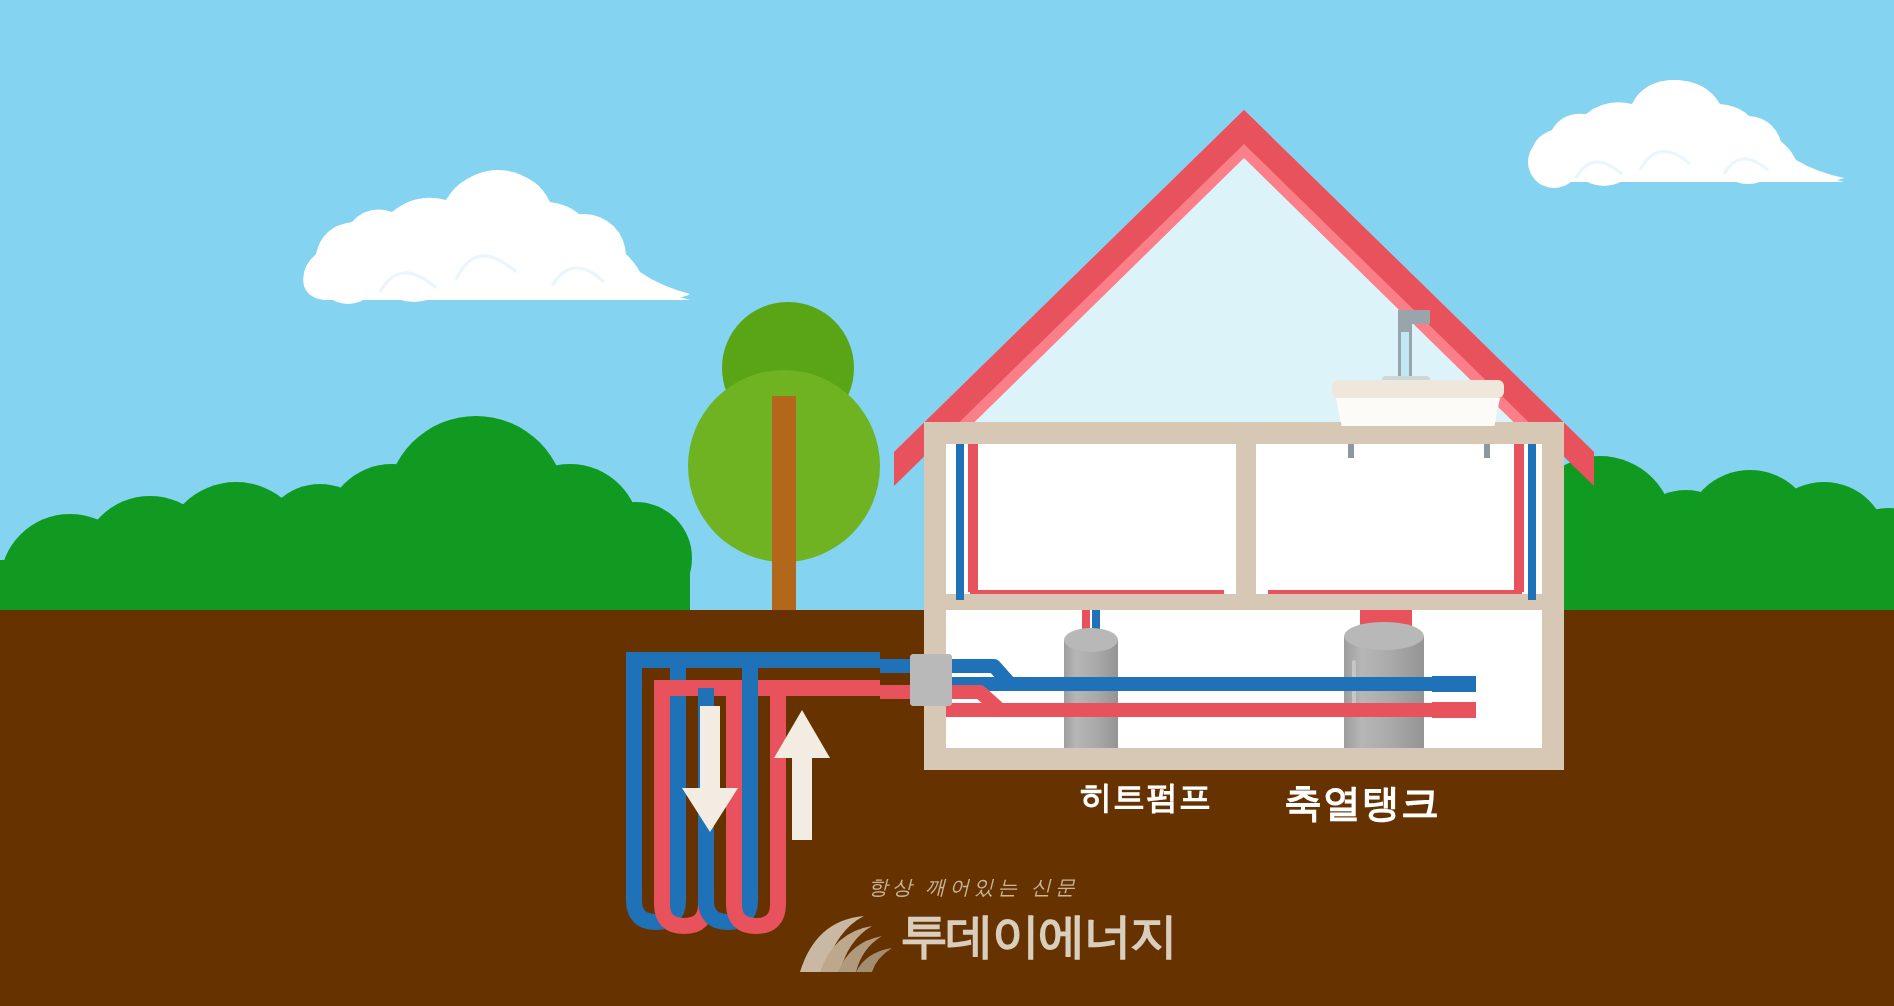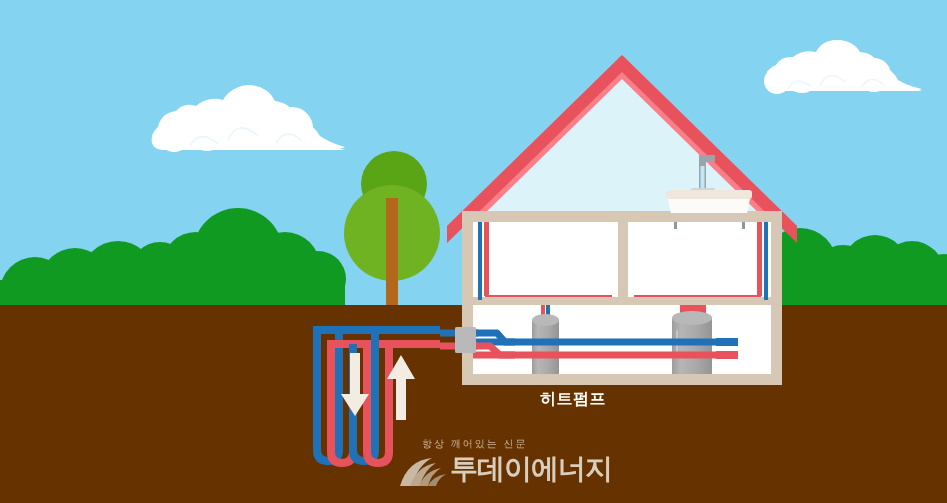--- a/index.html
+++ b/index.html
@@ -41,33 +41,34 @@
   }
   #watermark {
     position: absolute;
     left: 398px;
     top: 437px;
     width: 230px;
     height: 62px;
   }
   #wm-tagline {
     position: absolute;
-    left: 24px;
+    left: 36px;
     top: 0px;
     font-size: 10px;
     color: #c9b49c;
     letter-spacing: 2px;
     white-space: nowrap;
     font-weight: normal;
+    font-style: italic;
   }
   #wm-name {
     position: absolute;
     left: 52px;
     top: 12px;
-    font-size: 28px;
+    font-size: 24px;
     font-weight: bold;
     color: #d9cdbd;
     letter-spacing: -1px;
     white-space: nowrap;
     line-height: 40px;
   }
   #wm-mark {
     position: absolute;
     left: 0px;
     top: 18px;
@@ -258,20 +259,21 @@
       <path d="M766 222 L 766 300" fill="none" stroke="#1f72b8" stroke-width="4"></path>
       <path d="M760 222 L 760 296" fill="none" stroke="#e8525d" stroke-width="4"></path>
 
       <rect x="716" y="338" width="22" height="8" fill="#1f72b8"></rect>
       <rect x="716" y="351" width="22" height="8" fill="#e8525d"></rect>
 
     </g>
   </svg>
 
   <div class="lbl" id="label-heatpump">히트펌프</div>
+  <div class="lbl" id="label-tank">축열탱크</div>
 
   <div id="watermark">
     <svg id="wm-mark" viewBox="0 0 52 34">
       <path d="M2 31 Q 10 5 34 3 Q 20 10 14 31 Z" fill="#c9b9a4"></path>
       <path d="M12 31 Q 19 11 38 8 Q 26 15 22 31 Z" fill="#bda88e"></path>
       <path d="M21 31 Q 27 16 43 13 Q 33 19 30 31 Z" fill="#b09a7e"></path>
       <path d="M30 31 Q 35 21 48 19 Q 40 24 38 31 Z" fill="#a38d70"></path>
     </svg>
     <div id="wm-tagline">항상 깨어있는 신문</div>
     <div id="wm-name">투데이에너지</div>

